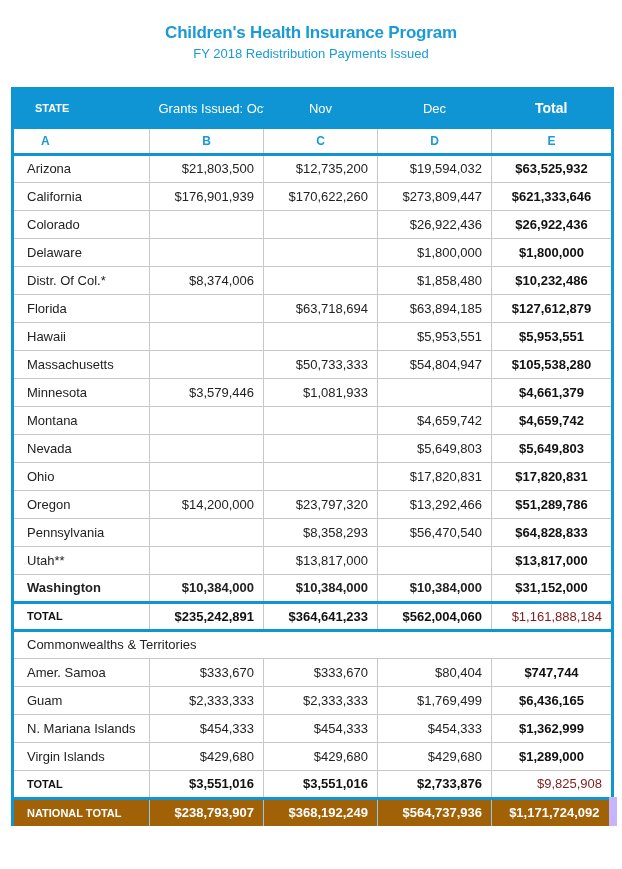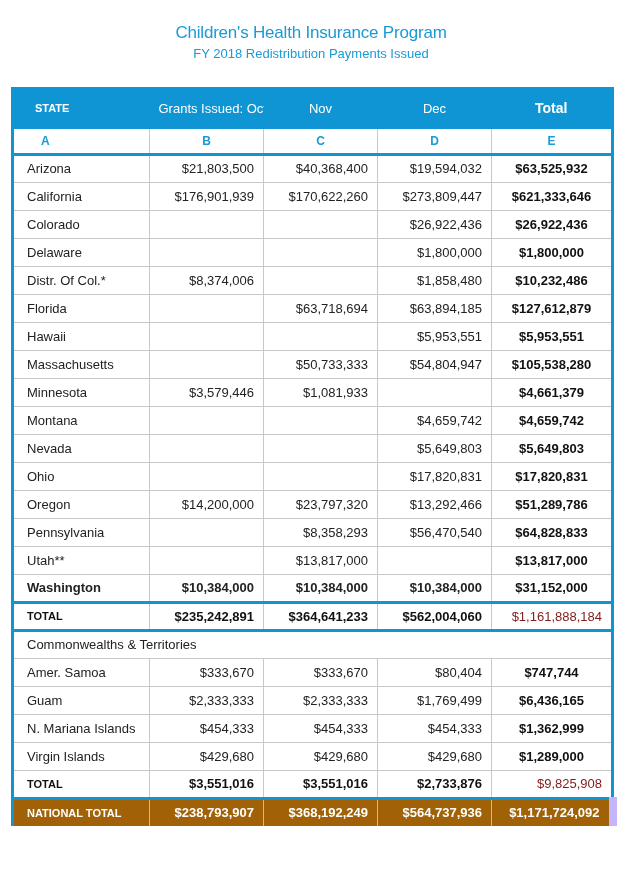--- a/index.html
+++ b/index.html
@@ -1,17 +1,17 @@
 <!DOCTYPE html>
 <html><head>
 <meta charset="utf-8">
 <style>
   html, body { margin: 0; padding: 0; background: #ffffff; }
   body { width: 622px; height: 869px; position: relative; font-family: "Liberation Sans", sans-serif; color: #222; overflow: hidden; }
-  .title { position: absolute; top: 23px; left: 0; width: 622px; text-align: center; font-size: 17px; font-weight: normal; color: #1a9ad6; letter-spacing: -0.2px; }
+  .title { position: absolute; top: 23px; left: 0; width: 622px; text-align: center; font-size: 17px; font-weight: bold; color: #1a9ad6; letter-spacing: -0.2px; }
   .subtitle { position: absolute; top: 46px; left: 0; width: 622px; text-align: center; font-size: 13px; color: #1a9ad6; }
   .tbl { position: absolute; left: 11px; top: 87px; width: 600px; border-collapse: collapse; table-layout: fixed; font-size: 13px; }
   .tbl col.c0 { width: 137px; }
   .tbl col.c1 { width: 114px; }
   .tbl col.c2 { width: 114px; }
   .tbl col.c3 { width: 114px; }
   .tbl col.c4 { width: 121px; }
   .tbl td { padding: 0 9px 0 9px; height: 28px; box-sizing: border-box; border-left: 1px solid #c8c8c8; border-bottom: 1px solid #c8c8c8; white-space: nowrap; overflow: hidden; }
   .tbl td:first-child { border-left: 3px solid #0f95d3; padding-left: 13px; }
   .tbl td:last-child { border-right: 3px solid #0f95d3; }
@@ -59,21 +59,21 @@
     <tr class="letters">
       <td>A</td>
       <td>B</td>
       <td>C</td>
       <td>D</td>
       <td>E</td>
     </tr>
   <tr>
         <td>Arizona</td>
         <td class="num">$21,803,500</td>
-        <td class="num">$40,368,400</td>
+        <td class="num">$12,735,200</td>
         <td class="num">$19,594,032</td>
         <td class="tot">$63,525,932</td>
       </tr>
       <tr>
         <td>California</td>
         <td class="num">$176,901,939</td>
         <td class="num">$170,622,260</td>
         <td class="num">$273,809,447</td>
         <td class="tot">$621,333,646</td>
       </tr>

